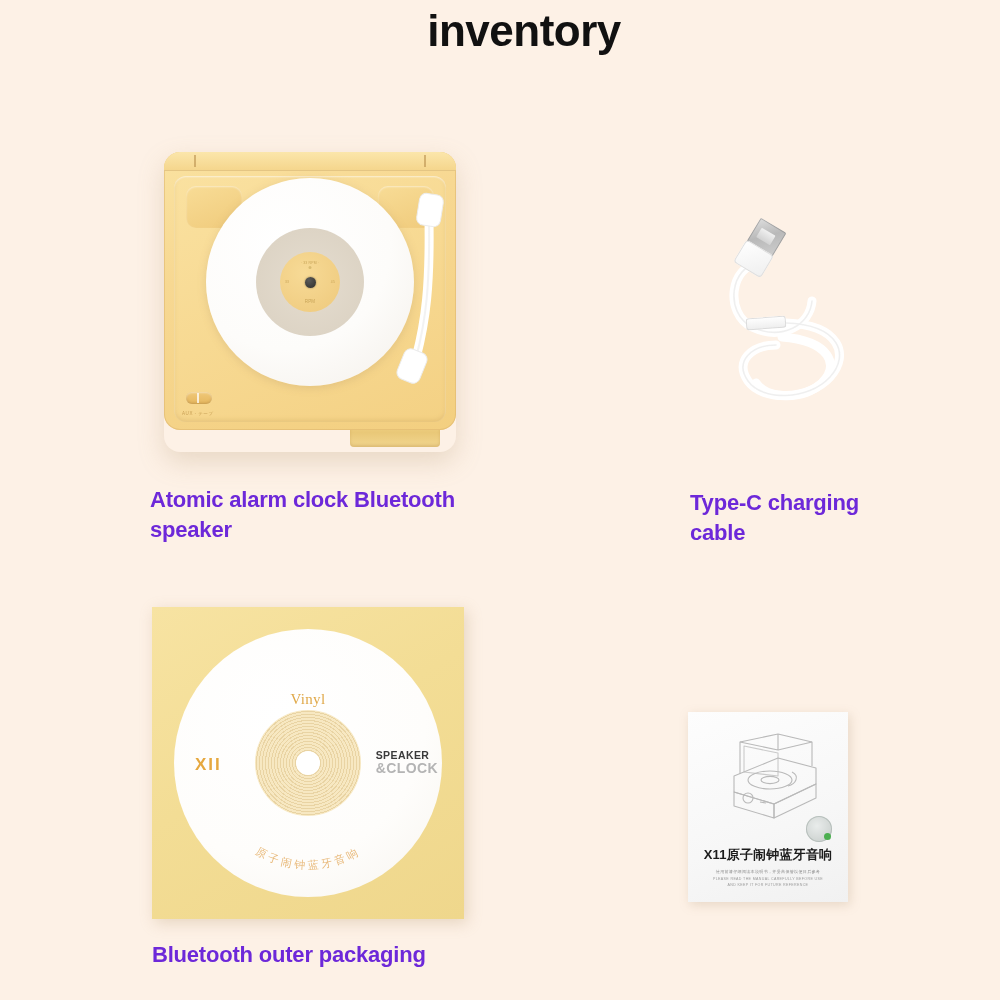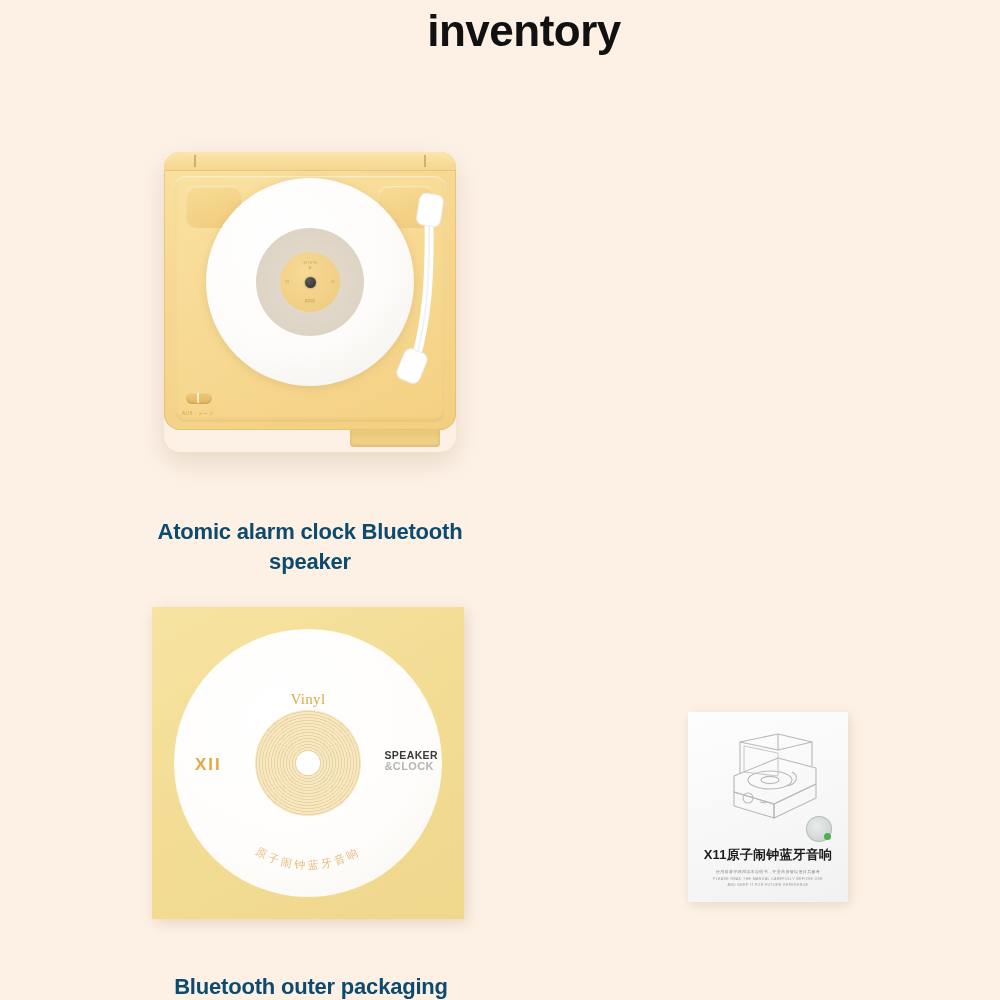--- a/index.html
+++ b/index.html
@@ -19,23 +19,23 @@
     font-size:44px;
     font-weight:600;
     letter-spacing:-0.5px;
     color:#111;
     padding-left:24px;
   }
 
   
   .cell{position:absolute;}
   .caption{
-    position:absolute;width:100%;text-align:center;
-    font-size:22px;font-weight:700;color:#0c4a6e;
-    line-height:1.35;letter-spacing:-0.2px;margin-top:32px;
+    position:absolute;width:100%;text-align:left;
+    font-size:22px;font-weight:700;color:#6d28d9;
+    line-height:1.35;letter-spacing:-0.2px;
   }
 
   
   #item1{left:150px;top:130px;width:320px;height:330px;}
   .tt-shadow{
     position:absolute;left:14px;top:22px;width:292px;height:300px;
     border-radius:16px;
     box-shadow:0 10px 26px rgba(180,150,110,.28);
   }
   .tt-base{
@@ -190,21 +190,21 @@
     letter-spacing:.3px;
   }
   .bx-xii{
     position:absolute;left:43px;top:148px;
     font-size:17px;font-weight:700;color:#e6a83f;letter-spacing:2px;
   }
   .bx-sc{
     position:absolute;right:26px;top:143px;text-align:left;line-height:1.08;
   }
   .bx-sc .l1{font-size:10.5px;font-weight:700;color:#3a3a3a;letter-spacing:.4px;}
-  .bx-sc .l2{font-size:11px;font-weight:700;color:#b4b4b4;letter-spacing:.4px;}
+  .bx-sc .l2{font-size:14px;font-weight:700;color:#b4b4b4;letter-spacing:.4px;}
   .bx-cn{
     position:absolute;left:0;top:0;width:312px;height:312px;
     pointer-events:none;
   }
   .bx-cn svg{position:absolute;left:0;top:0;}
 
   
   #item4{left:688px;top:712px;width:168px;height:196px;}
   .manual{
     position:absolute;left:0;top:0;width:160px;height:190px;
@@ -275,20 +275,45 @@
 
       <div class="tt-switch"></div>
       <div class="tt-switch-label">AUX・テープ</div>
     </div>
     <div class="caption" style="top:355px;">
       <span>Atomic alarm clock Bluetooth</span><br>
       <span>speaker</span>
     </div>
   </div>
 
+  <div class="cell" id="item2">
+    <div class="cable-wrap">
+      <svg width="220" height="215" viewBox="0 0 220 215">
+        <g fill="none" stroke="#ffffff" stroke-width="9" stroke-linecap="round">
+          <path d="M70 58 C40 60, 34 108, 62 122 C92 136, 120 120, 122 96"></path>
+          <path d="M96 118 C150 120, 160 150, 140 172 C118 196, 72 196, 58 176
+                   C44 156, 62 140, 86 140"></path>
+          <path d="M92 132 C140 136, 150 160, 132 178 C112 196, 76 194, 66 178"></path>
+        </g>
+        <g fill="none" stroke="#ececec" stroke-width="1.6" stroke-linecap="round" opacity=".8">
+          <path d="M70 58 C40 60, 34 108, 62 122 C92 136, 120 120, 122 96"></path>
+          <path d="M96 118 C150 120, 160 150, 140 172 C118 196, 72 196, 58 176
+                   C44 156, 62 140, 86 140"></path>
+        </g>
+      </svg>
+      <div class="usb-head">
+        <div class="usb-metal"></div>
+        <div class="usb-shell"></div>
+      </div>
+      <div class="velcro"></div>
+    </div>
+    <div class="caption" style="top:283px;">
+      <span>Type-C charging cable</span>
+    </div>
+  </div>
 
   <div class="cell" id="item3">
     <div class="box">
       <div class="box-disc">
         <div class="box-inner"></div>
         <div class="box-hole"></div>
       </div>
       <div class="bx-vinyl">Vinyl</div>
       <div class="bx-xii">XII</div>
       <div class="bx-sc">

